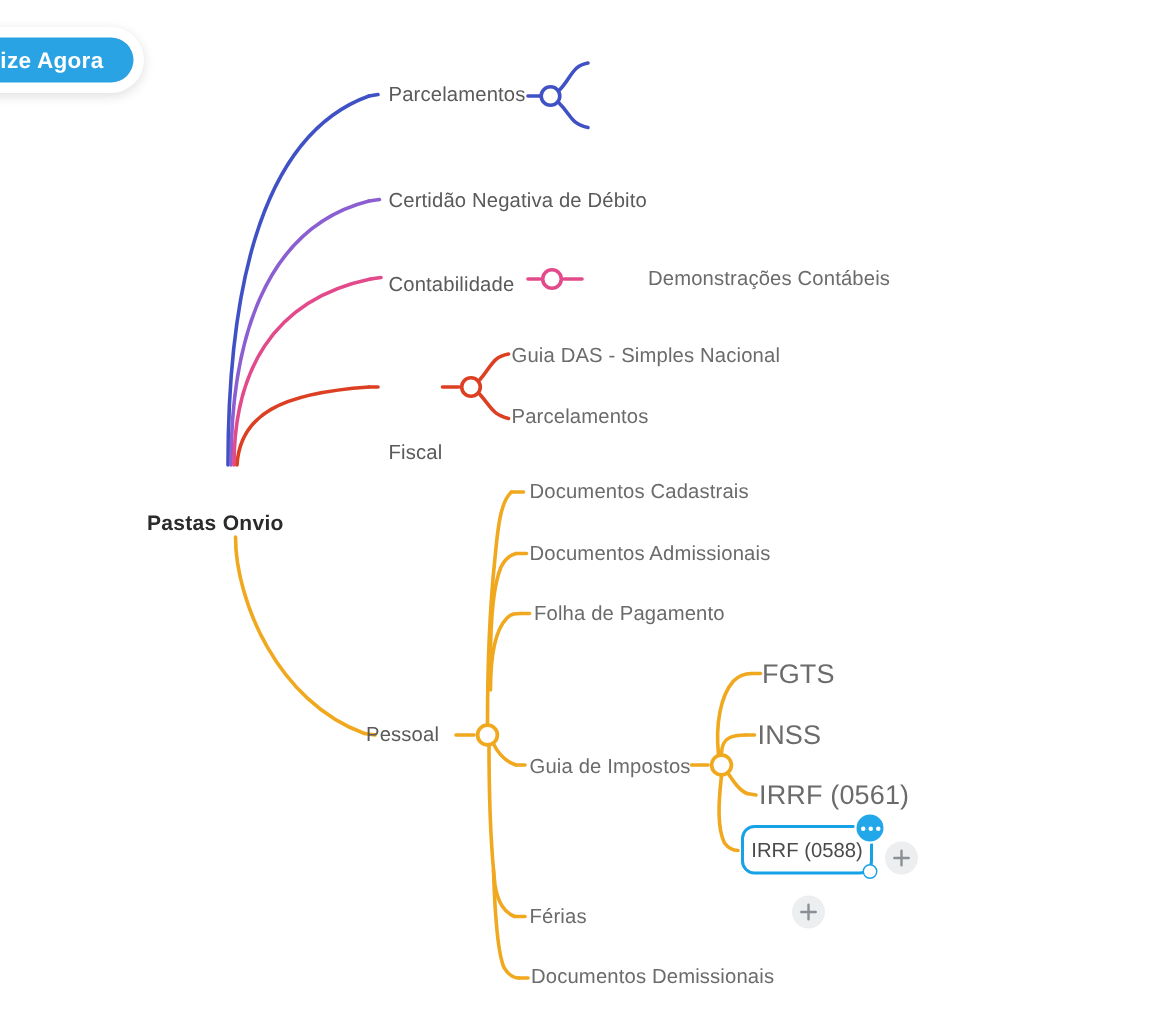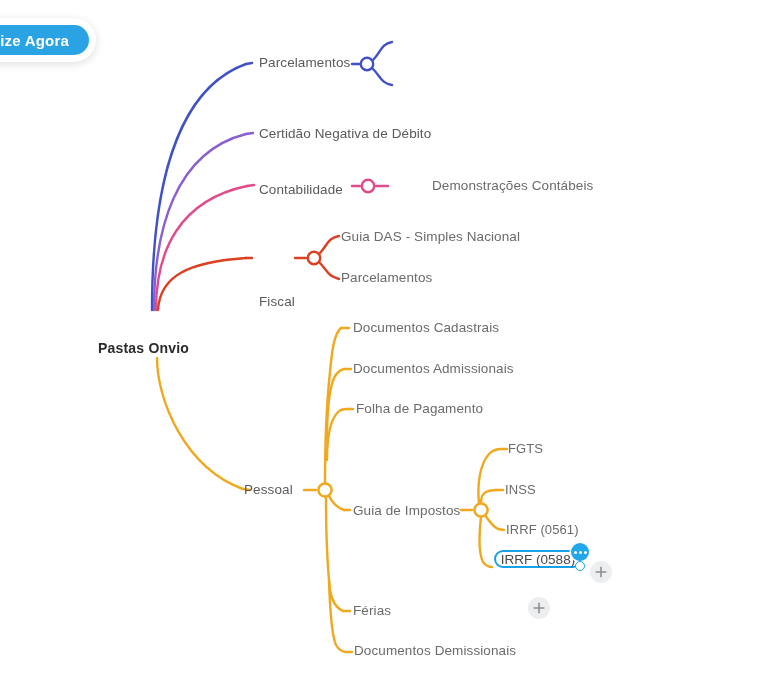--- a/index.html
+++ b/index.html
@@ -38,29 +38,29 @@
     letter-spacing: .1px;
   }
   .node.root {
     color: #2b2b2b;
     font-size: 14px;
     font-weight: bold;
     letter-spacing: .2px;
   }
   .node.lvl1 { font-size: 13.5px; color: #5a5a5a; }
   .node.lvl2 { font-size: 13.5px; color: #6b6b6b; }
-  .node.lvl3 { font-size: 13px; color: #6b6b6b; }
+  .node.lvl3 { font-size: 18px; color: #6b6b6b; }
 
   
   #selected-node {
     position: absolute;
     left: 494px;
     top: 550px;
     width: 88px;
-    height: 18px;
+    height: 33px;
     box-sizing: border-box;
     border: 2.5px solid #17a2e8;
     border-radius: 9px;
     background: #ffffff;
   }
   #selected-node .sel-label {
     position: absolute;
     left: 0; right: 0; top: 0; bottom: 0;
     display: flex;
     align-items: center;

